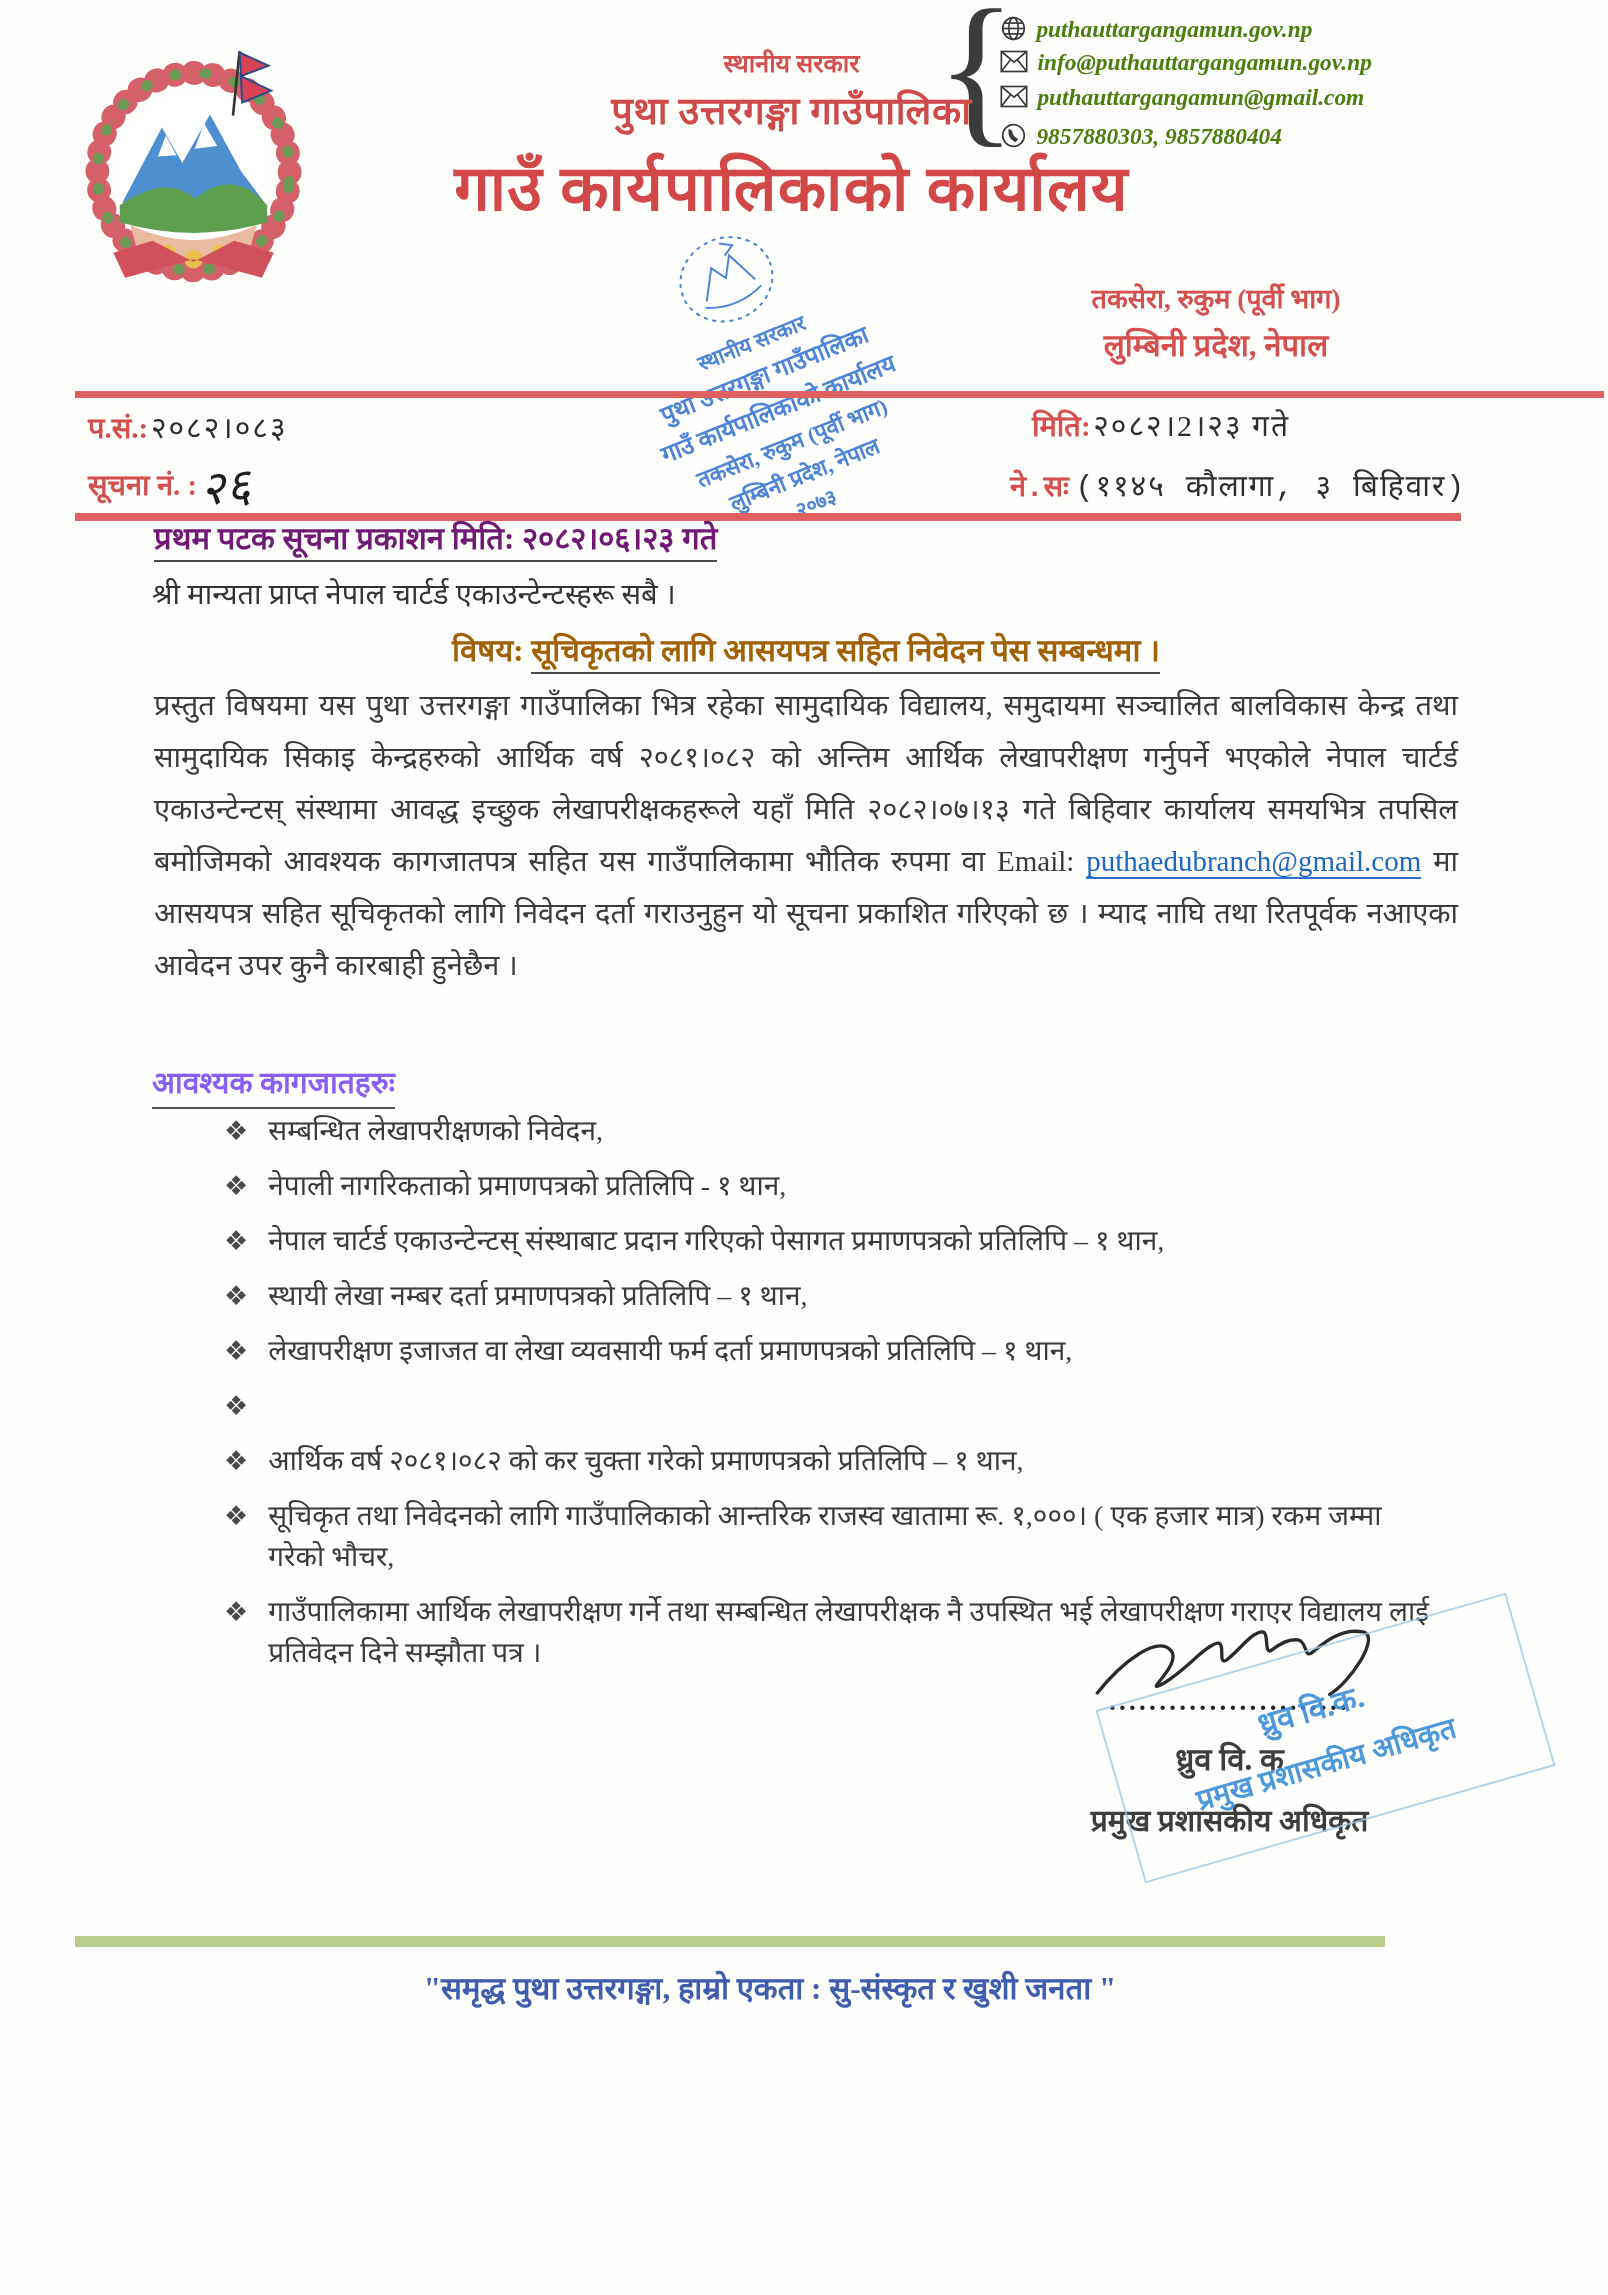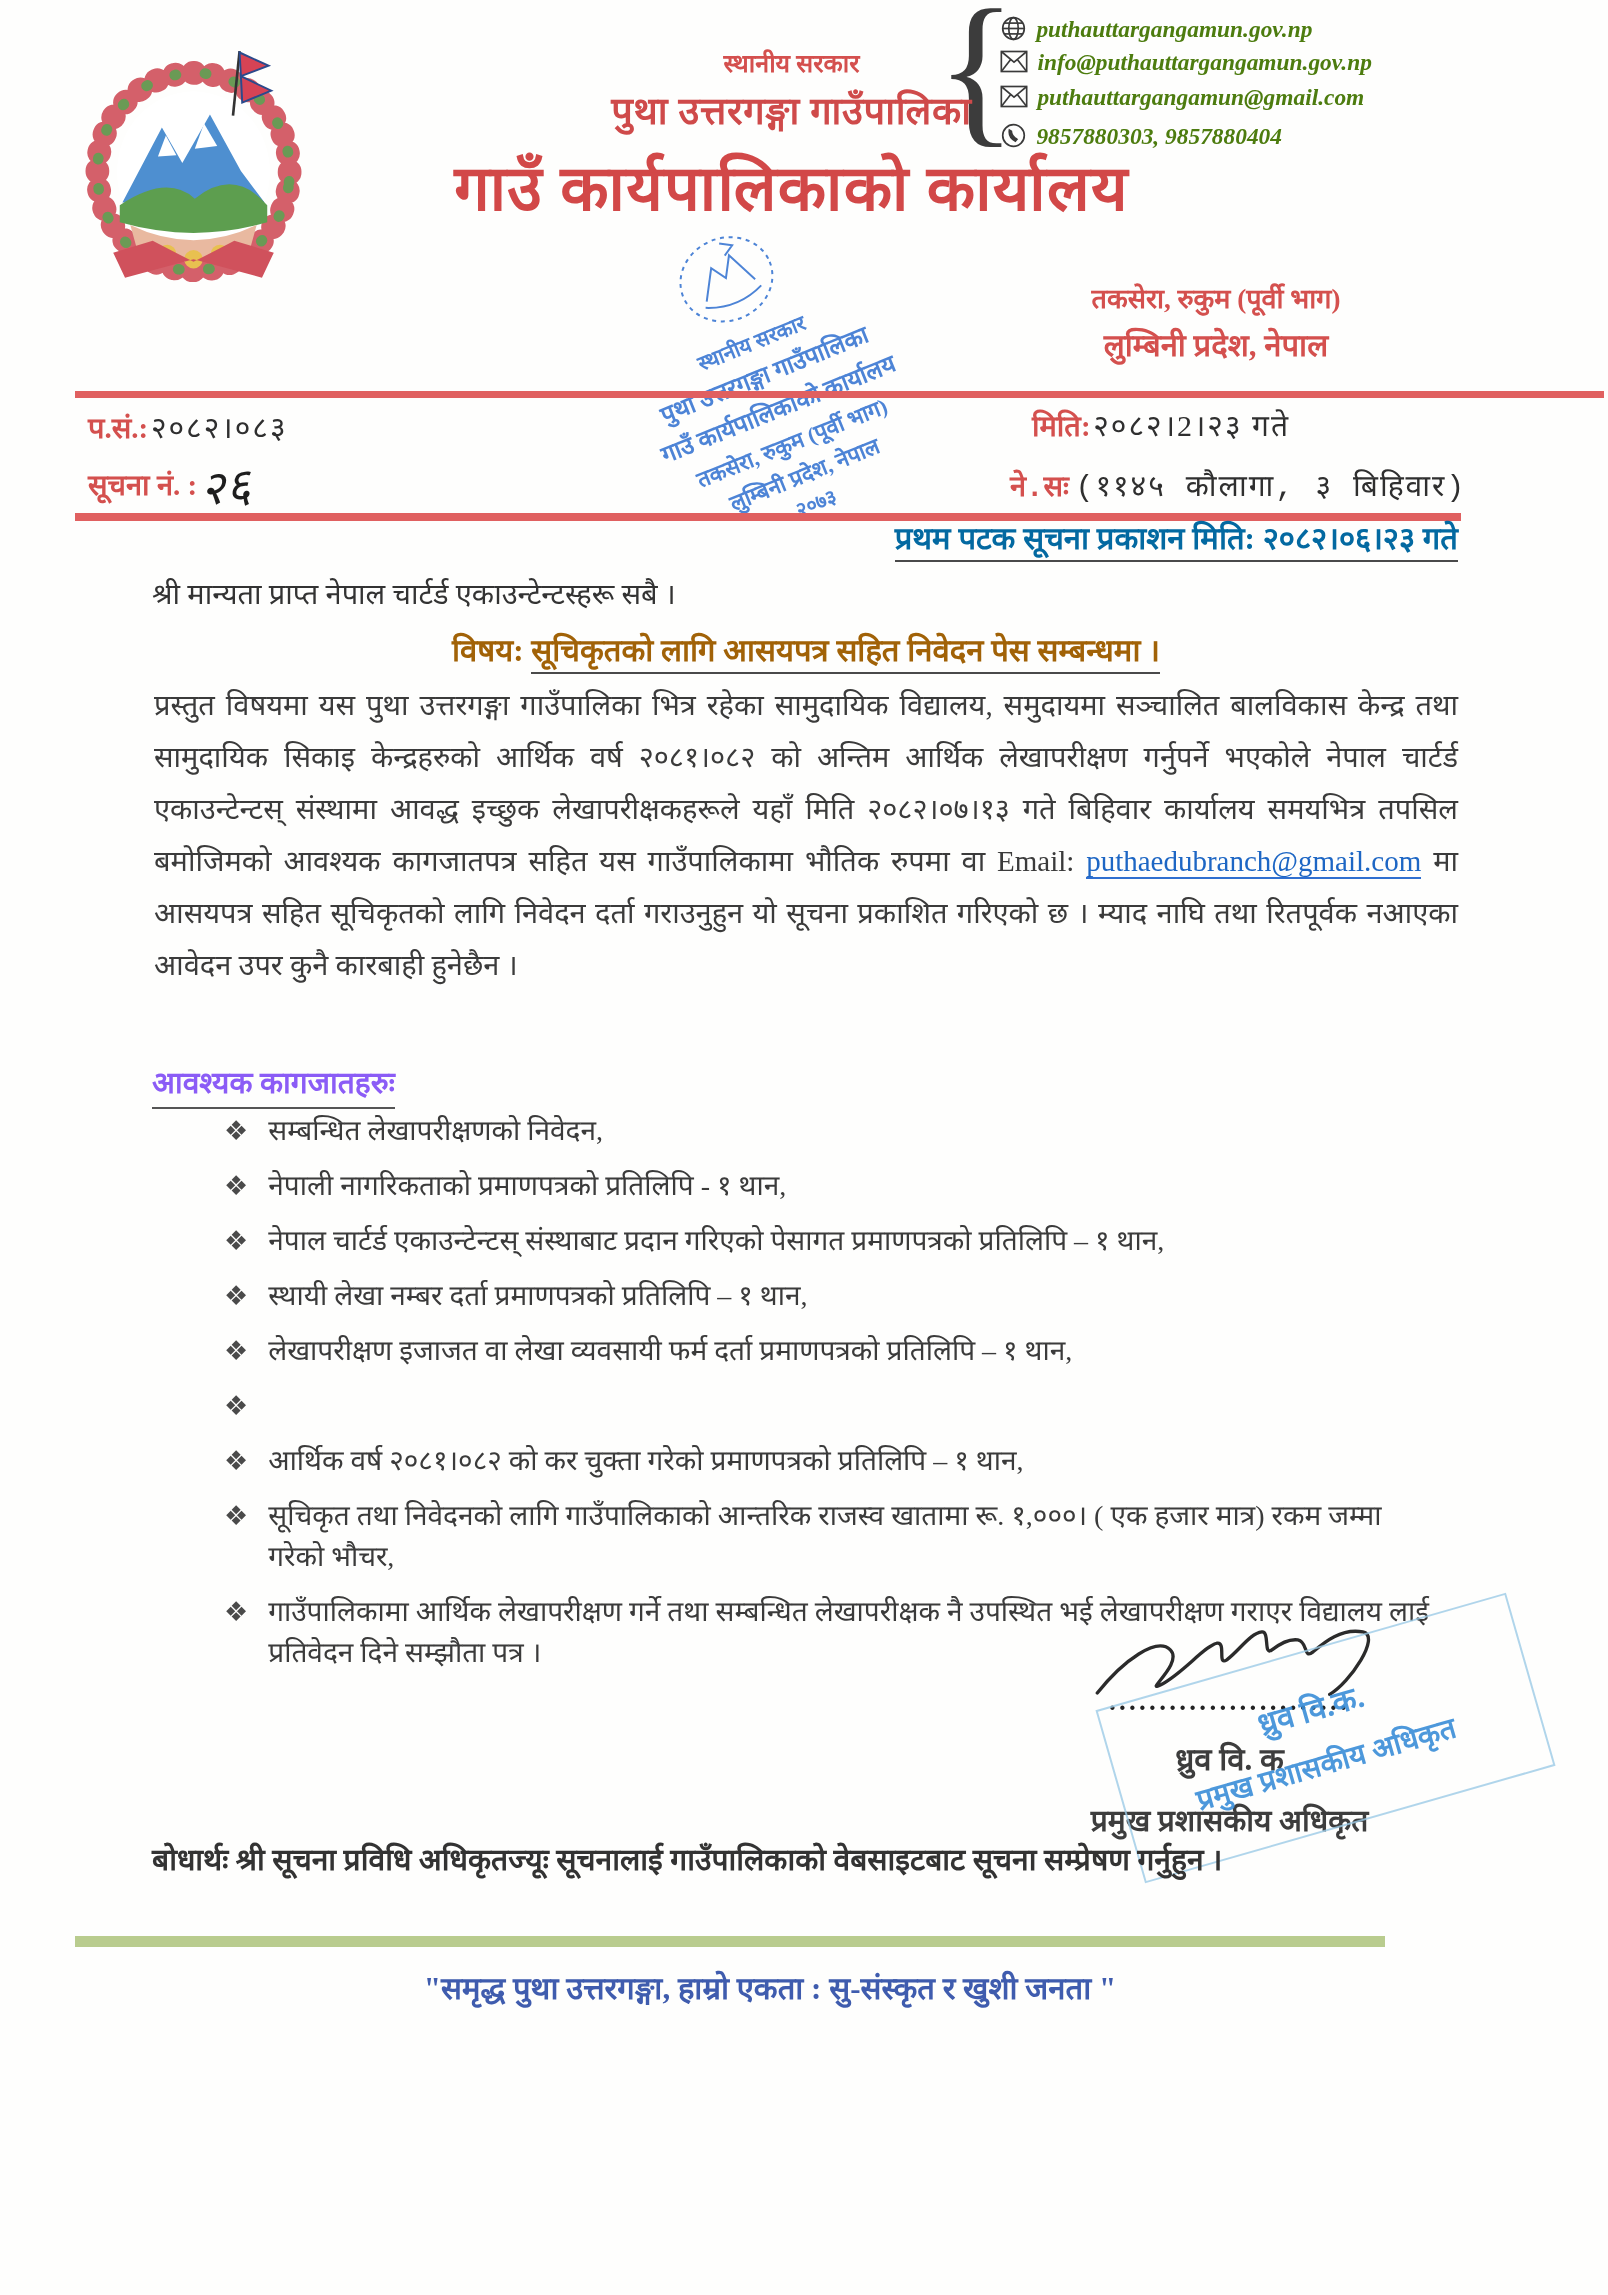--- a/index.html
+++ b/index.html
@@ -49,22 +49,22 @@
   .stamp1 { position:absolute; left:584px; top:224px; width:361px; text-align:center;
             transform:rotate(-22deg); color:#2f6fd0; opacity:.85; font-weight:bold; pointer-events:none; }
   .stamp1 .sline1 { font-size:21px; }
   .stamp1 .sline2 { font-size:24px; margin-top:2.7px; }
   .stamp1 .sline3 { font-size:24px; margin-top:4px; }
   .stamp1 .sline4 { font-size:22px; margin-top:5.3px; }
   .stamp1 .sline5 { font-size:22px; margin-top:4px; }
   .stamp1 .sline6 { font-size:20px; margin-top:2.7px; }
 
   
-  .publish-line { position:absolute; left:154px; top:516px; width:1304px; text-align:right;
-                  font-size:31px; font-weight:bold; color:#0369a1; }
+  .publish-line { position:absolute; left:154px; top:516px; width:1304px; text-align:left;
+                  font-size:31px; font-weight:bold; color:#701a75; }
   .u { border-bottom:2.7px solid #4a4a4a; padding-bottom:4px; }
   .addressee { position:absolute; left:152px; top:573px; font-size:29px; color:#333; }
   .subject-line { position:absolute; left:154px; top:628px; width:1304px; text-align:center;
                   font-size:31px; font-weight:bold; color:#a16207; }
   .main-para { position:absolute; left:154px; top:679px; width:1304px; font-size:29px;
                line-height:52px; text-align:justify; color:#3b3b3b; }
   .email-link { color:#1d66c4; text-decoration:none; border-bottom:2.7px solid #2f6fd0; }
 
   .docs-heading { position:absolute; left:152px; top:1061px; font-size:30px; font-weight:bold;
                   color:#8b5cf6; border-bottom:2.7px solid #555; padding-bottom:5.3px; }
@@ -282,18 +282,17 @@
   </div>
 
   <div class="stamp2">
     <div class="stamp2-border"></div>
     <div class="stamp2-text">
       <div class="stamp2-name">ध्रुव वि.क.</div>
       <div class="stamp2-title">प्रमुख प्रशासकीय अधिकृत</div>
     </div>
   </div>
 
-  <div class="cc-note">बोधार्थः श्री सूचना प्रविधि अधिकृतज्यूः सूचनालाई गाउँपालिकाको वेबसाइटबाट सूचना सम्प्रेषण गर्नुहुन ।</div>
   <div class="green-bar"></div>
   <div class="slogan">"समृद्ध पुथा उत्तरगङ्गा, हाम्रो एकता : सु-संस्कृत र खुशी जनता "</div>
 
 </div>
 
 
 </body></html>

